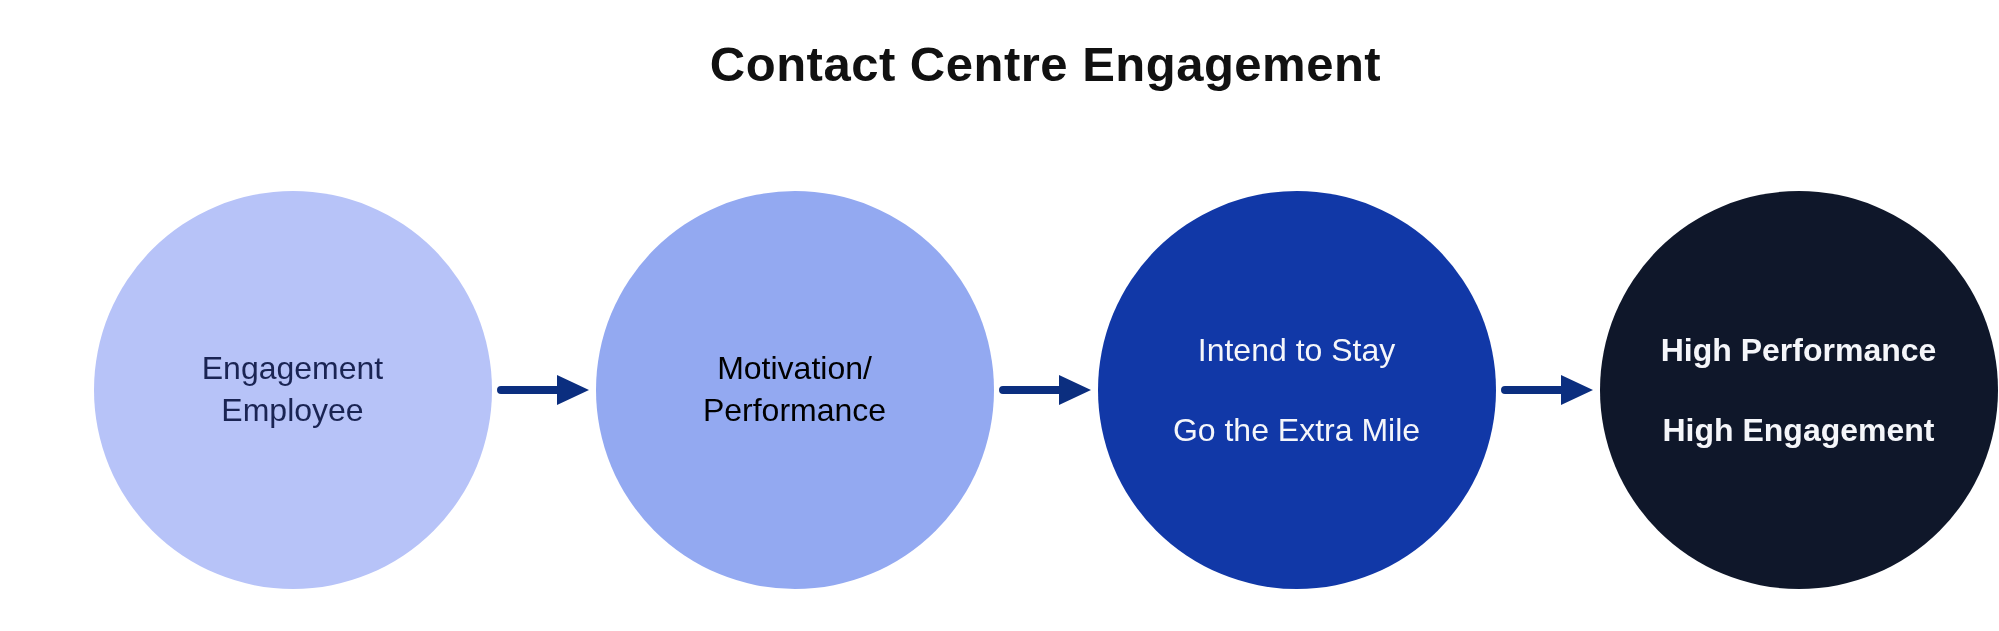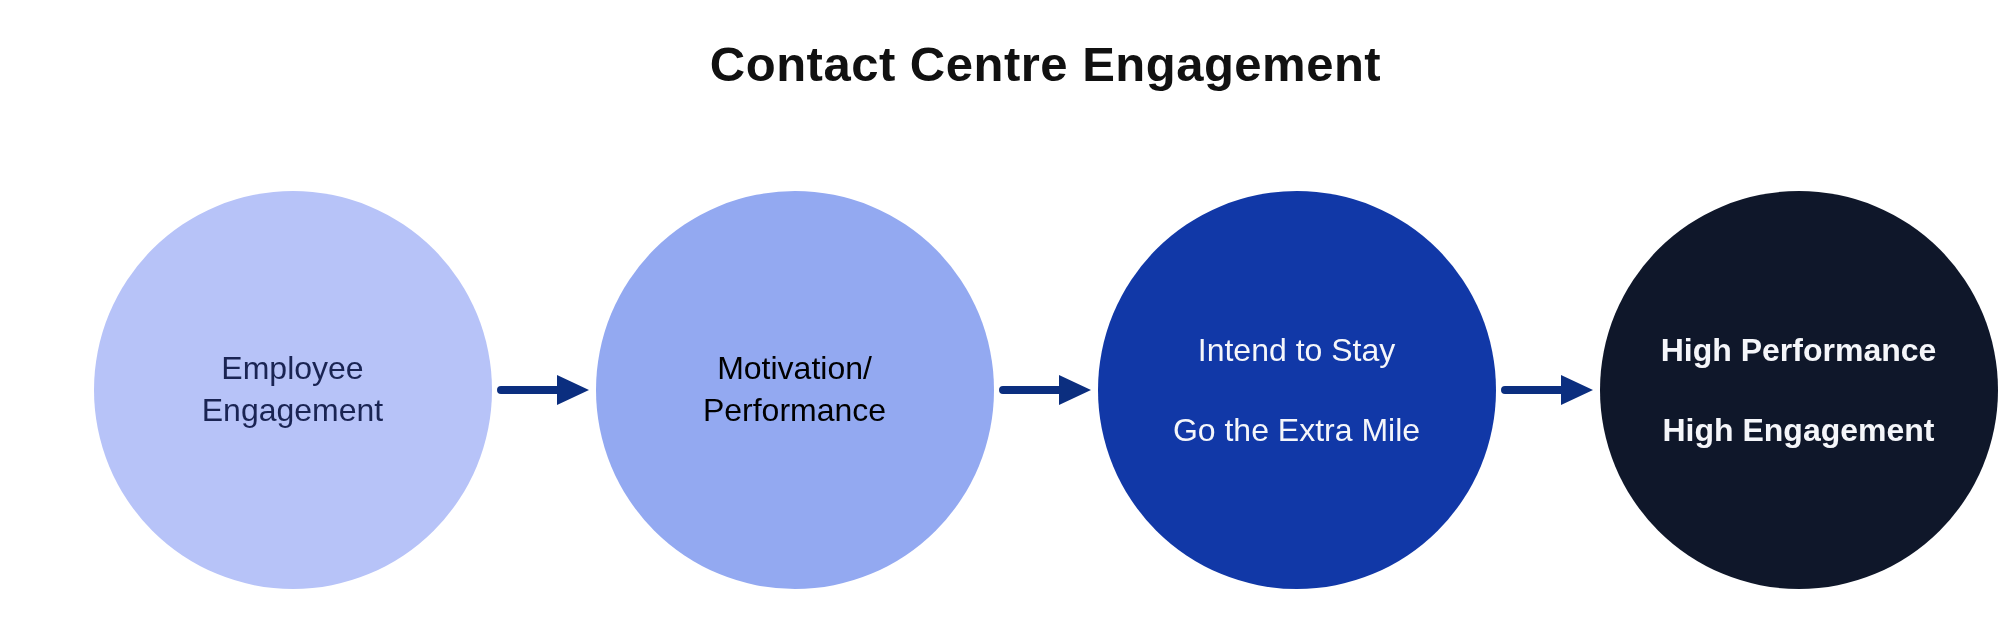--- a/index.html
+++ b/index.html
@@ -69,22 +69,22 @@
 </head>
 <body style="background-color: rgb(255, 255, 255);">
 
 <div class="canvas">
 
   <h1 class="title" style="color: rgb(17, 17, 17);">Contact Centre Engagement</h1>
 
   <div class="flow">
 
     <div class="circle" style="background-color: rgb(183, 195, 248); color: rgb(26, 36, 83);">
+      <div class="line">Engagement</div>
       <div class="line">Employee</div>
-      <div class="line">Engagement</div>
     </div>
 
     <div class="arrow-wrap" style="color: rgb(11, 46, 127);">
       <svg width="94" height="44" viewBox="0 0 94 44" aria-hidden="true">
         <path d="M4 18 H60 V7 L92 22 L60 37 V26 H4 A4 4 0 0 1 4 18 Z" fill="currentColor"></path>
       </svg>
     </div>
 
     <div class="circle" style="background-color: rgb(147, 169, 241); color: #000000;">
       <div class="line">Motivation/</div>

